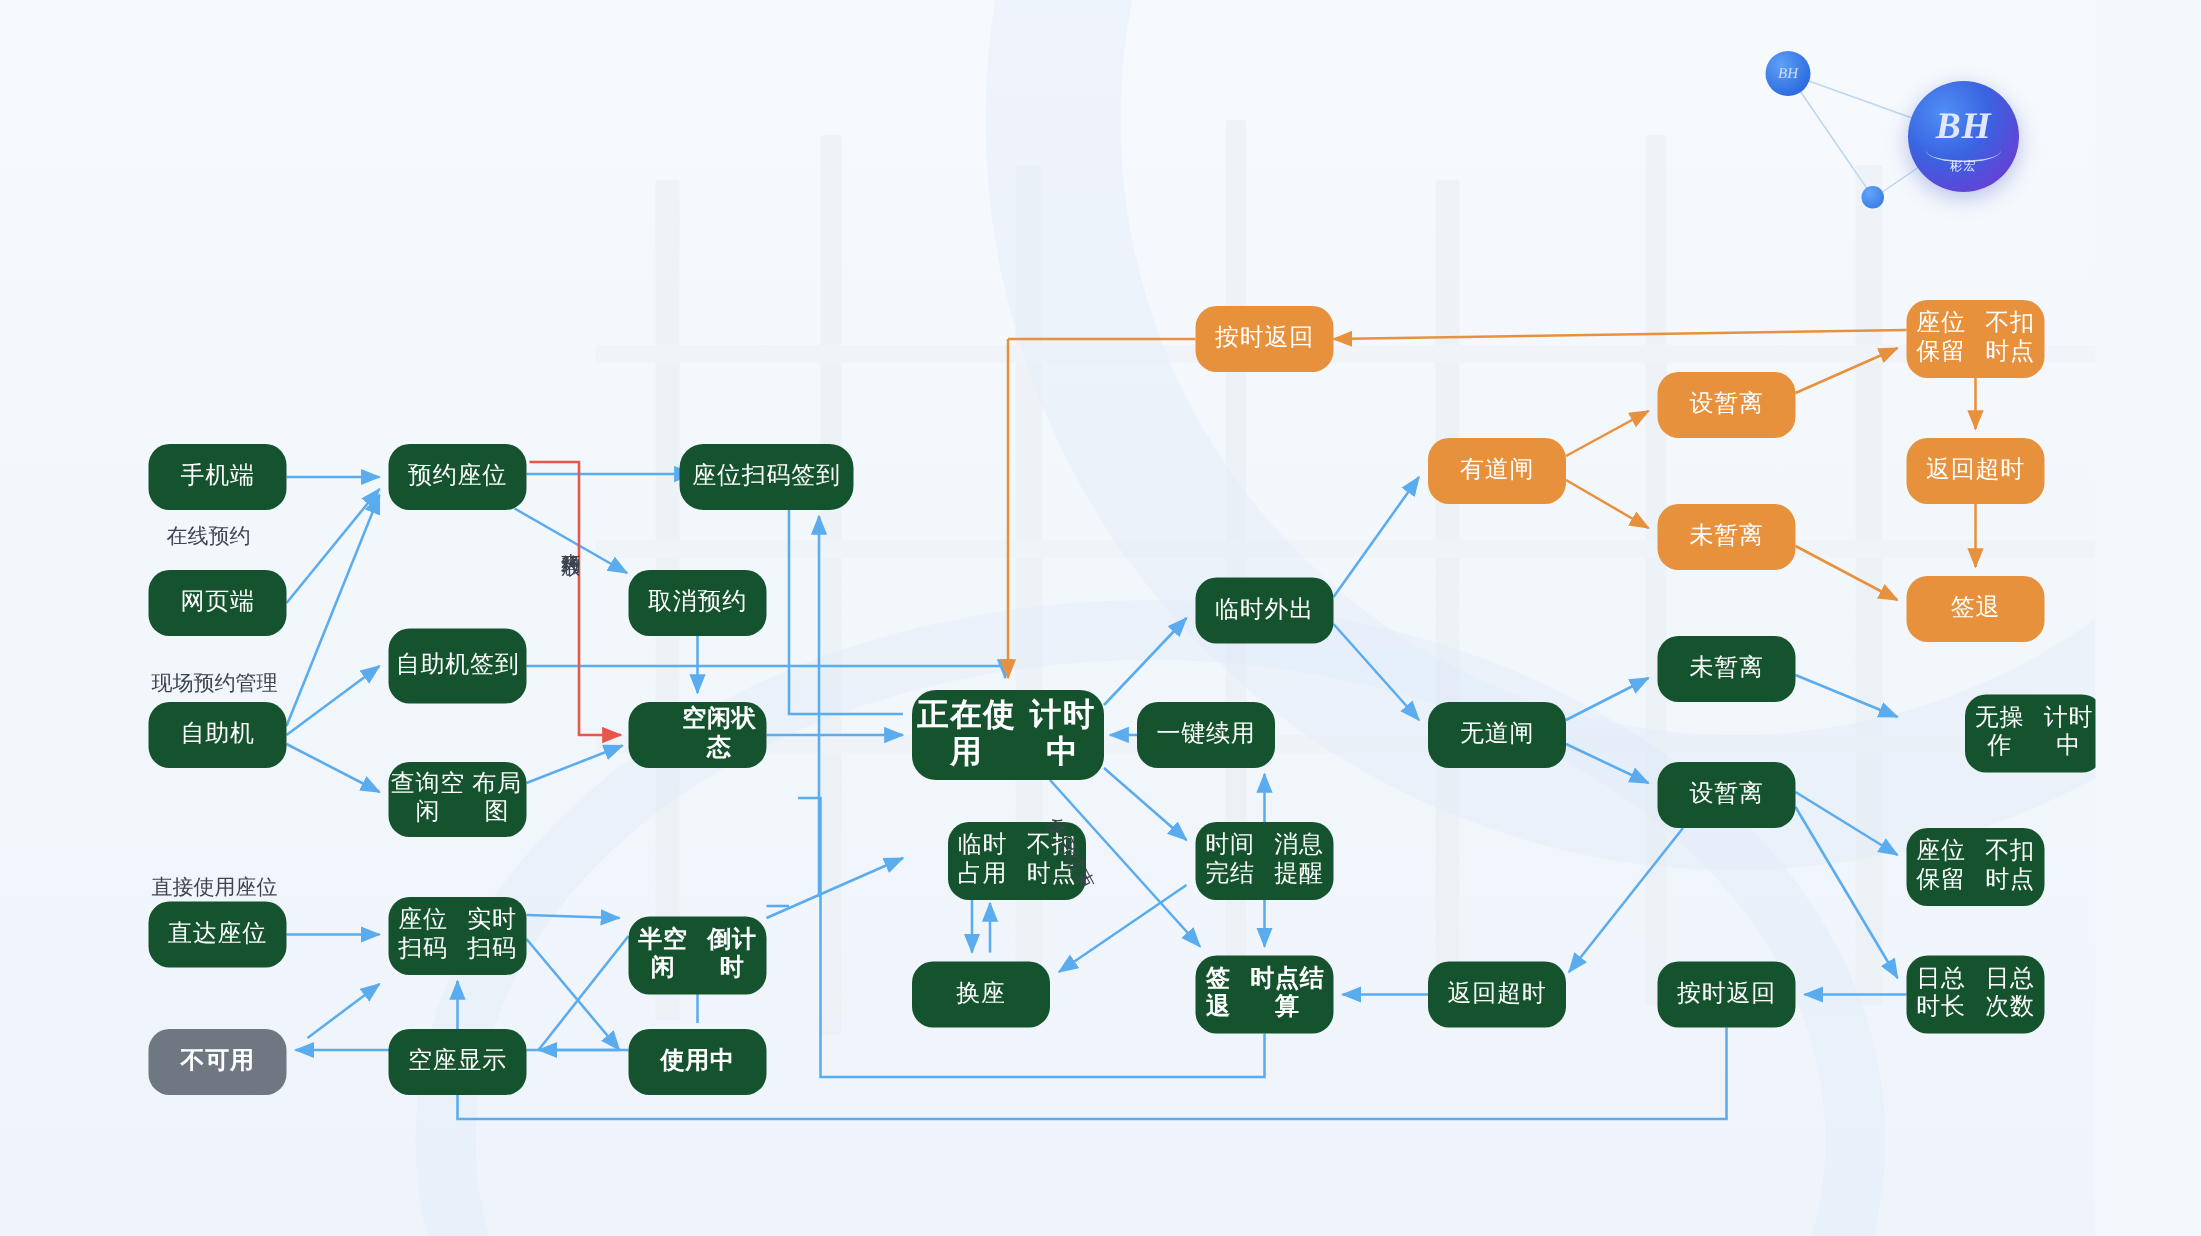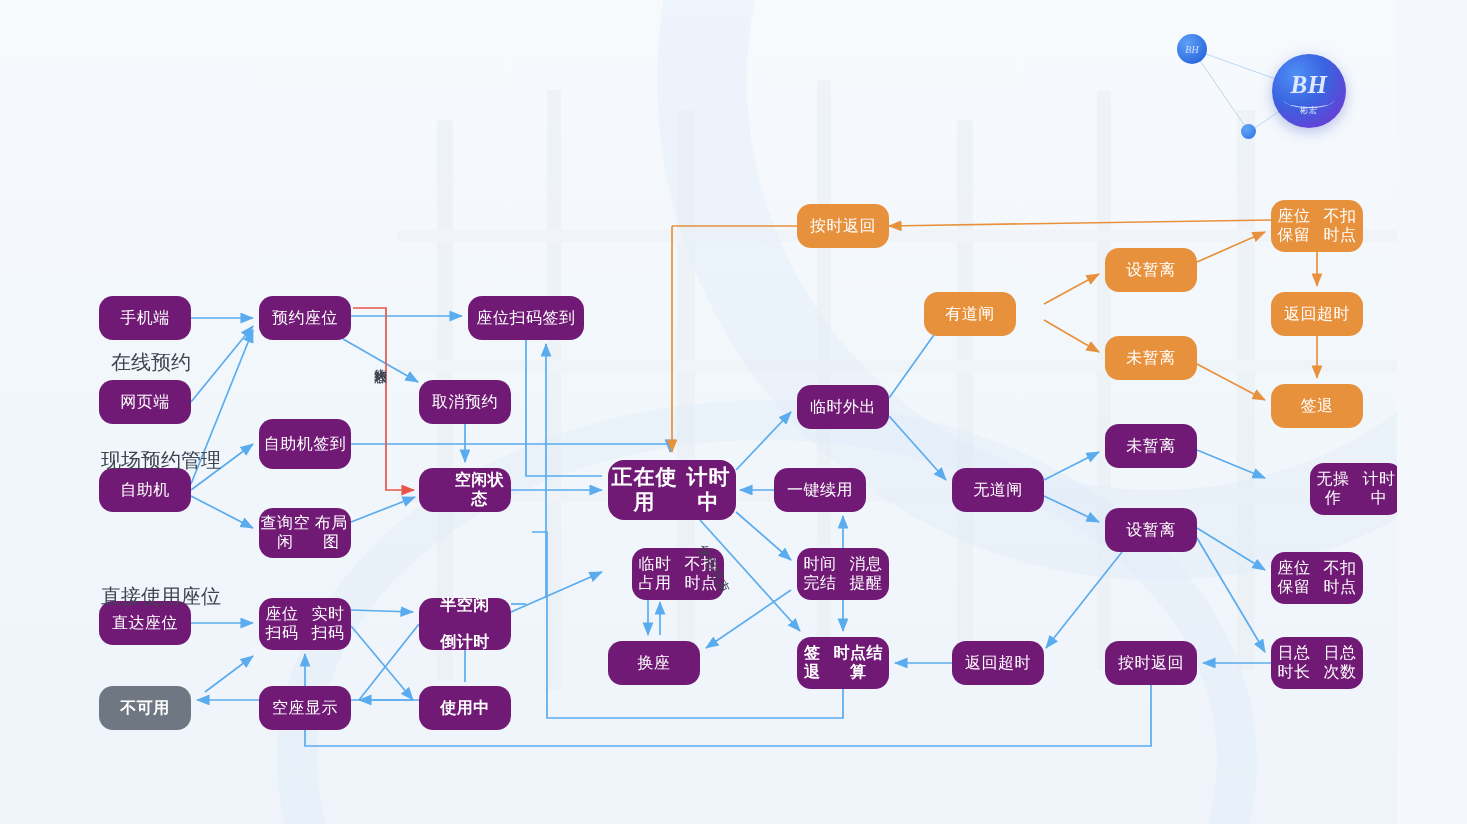--- a/index.html
+++ b/index.html
@@ -44,27 +44,27 @@
   .title{position:absolute;left:75px;top:56px;font-size:52px;font-weight:bold;color:#0f2d52;
     letter-spacing:2px;line-height:1;}
 
   
   #edges{position:absolute;left:0;top:0;width:1467px;height:824px;}
 
   .node{position:absolute;box-sizing:border-box;display:flex;align-items:center;justify-content:center;
     text-align:center;border-radius:14px;color:#ffffff;line-height:1.18;
     font-size:16px;letter-spacing:.5px;}
   .node.blue{background:#5aace f;}
-  .node.blue{background:#701a75;}
+  .node.blue{background:#14532d;}
   .node.orange{background:#e8913d;}
   .node.gray{background:#6e7782;}
   .node.bold{font-weight:bold;}
   .node.big{font-size:21px;font-weight:bold;letter-spacing:1px;border-radius:16px;}
 
-  .caption{position:absolute;color:#3c4450;font-size:20px;white-space:nowrap;}
+  .caption{position:absolute;color:#3c4450;font-size:14px;white-space:nowrap;}
 </style>
 </head>
 <body>
 
 <div id="stage">
 
   <div class="bg-wash"></div>
   <div class="bg-photo">
     <div class="shelf" style="left:40px;top:120px;width:16px;height:560px;"></div>
     <div class="shelf" style="left:150px;top:90px;width:14px;height:600px;"></div>
@@ -226,59 +226,59 @@
         <span>签到</span>
       </div>
       <div class="node blue" style="left: 259px; top: 508px; width: 92px; height: 50px;">
         <span>查询空闲</span>
         <br>
         <span>布局图</span>
       </div>
       <div class="node blue" style="left: 419px; top: 380px; width: 92px; height: 44px; align-items: center;">
         <span>取消预约</span>
       </div>
-      <div class="node blue" style="left: 468px; top: 296px; width: 116px; height: 44px;">
+      <div class="node blue" style="left: 453px; top: 296px; width: 116px; height: 44px; border-radius: 16px;">
         <span>座位扫码签到</span>
       </div>
       <div class="node blue bold" style="left: 419px; top: 468px; width: 92px; height: 44px; padding-left: 29px;">
         <span>空闲状态</span>
       </div>
       <div class="node blue big" style="left: 608px; top: 460px; width: 128px; height: 60px;">
         <span>正在使用</span>
         <br>
         <span>计时中</span>
       </div>
       <div class="node orange" style="left: 797px; top: 204px; width: 92px; height: 44px;">
         <span>按时返回</span>
       </div>
       <div class="node blue" style="left: 797px; top: 385px; width: 92px; height: 44px;">
         <span>临时外出</span>
       </div>
-      <div class="node blue" style="left: 774px; top: 468px; width: 92px; height: 44px;">
+      <div class="node blue" style="left: 758px; top: 468px; width: 92px; height: 44px;">
         <span>一键续用</span>
       </div>
       <div class="node blue" style="left: 797px; top: 548px; width: 92px; height: 52px;">
         <span>时间完结</span>
         <br>
         <span>消息提醒</span>
       </div>
       <div class="node blue bold" style="left: 797px; top: 637px; width: 92px; height: 52px;">
         <span>签退</span>
         <br>
         <span>时点结算</span>
       </div>
       <div class="node blue" style="left: 608px; top: 548px; width: 92px; height: 52px; margin-left: 24px;">
         <span>临时占用</span>
         <br>
         <span>不扣时点</span>
       </div>
       <div class="node blue" style="left: 608px; top: 641px; width: 92px; height: 44px;">
         <span>换座</span>
       </div>
-      <div class="node orange" style="left: 924px; top: 292px; width: 92px; height: 44px;">
+      <div class="node orange" style="left: 952px; top: 292px; width: 92px; height: 44px;">
         <span>有道闸</span>
       </div>
       <div class="node blue" style="left: 952px; top: 468px; width: 92px; height: 44px;">
         <span>无道闸</span>
       </div>
       <div class="node orange" style="left: 1105px; top: 248px; width: 92px; height: 44px;">
         <span>设暂离</span>
       </div>
       <div class="node orange" style="left: 1105px; top: 336px; width: 92px; height: 44px;">
         <span>未暂离</span>
@@ -322,21 +322,21 @@
         <span>返回超时</span>
       </div>
       <div class="node blue" style="left: 99px; top: 601px; width: 92px; height: 44px;">
         <span>直达座位</span>
       </div>
       <div class="node blue" style="left: 259px; top: 598px; width: 92px; height: 52px;">
         <span>座位扫码</span>
         <br>
         <span>实时扫码</span>
       </div>
-      <div class="node blue bold" style="left: 419px; top: 598px; width: 92px; height: 52px; flex-direction: column;">
+      <div class="node blue bold" style="left: 419px; top: 611px; width: 92px; height: 52px;">
         <span>半空闲</span>
         <br>
         <span>倒计时</span>
       </div>
       <div class="node gray bold" style="left: 99px; top: 686px; width: 92px; height: 44px;">
         <span>不可用</span>
       </div>
       <div class="node blue" style="left: 259px; top: 686px; width: 92px; height: 44px;">
         <span>空座显示</span>
       </div>

